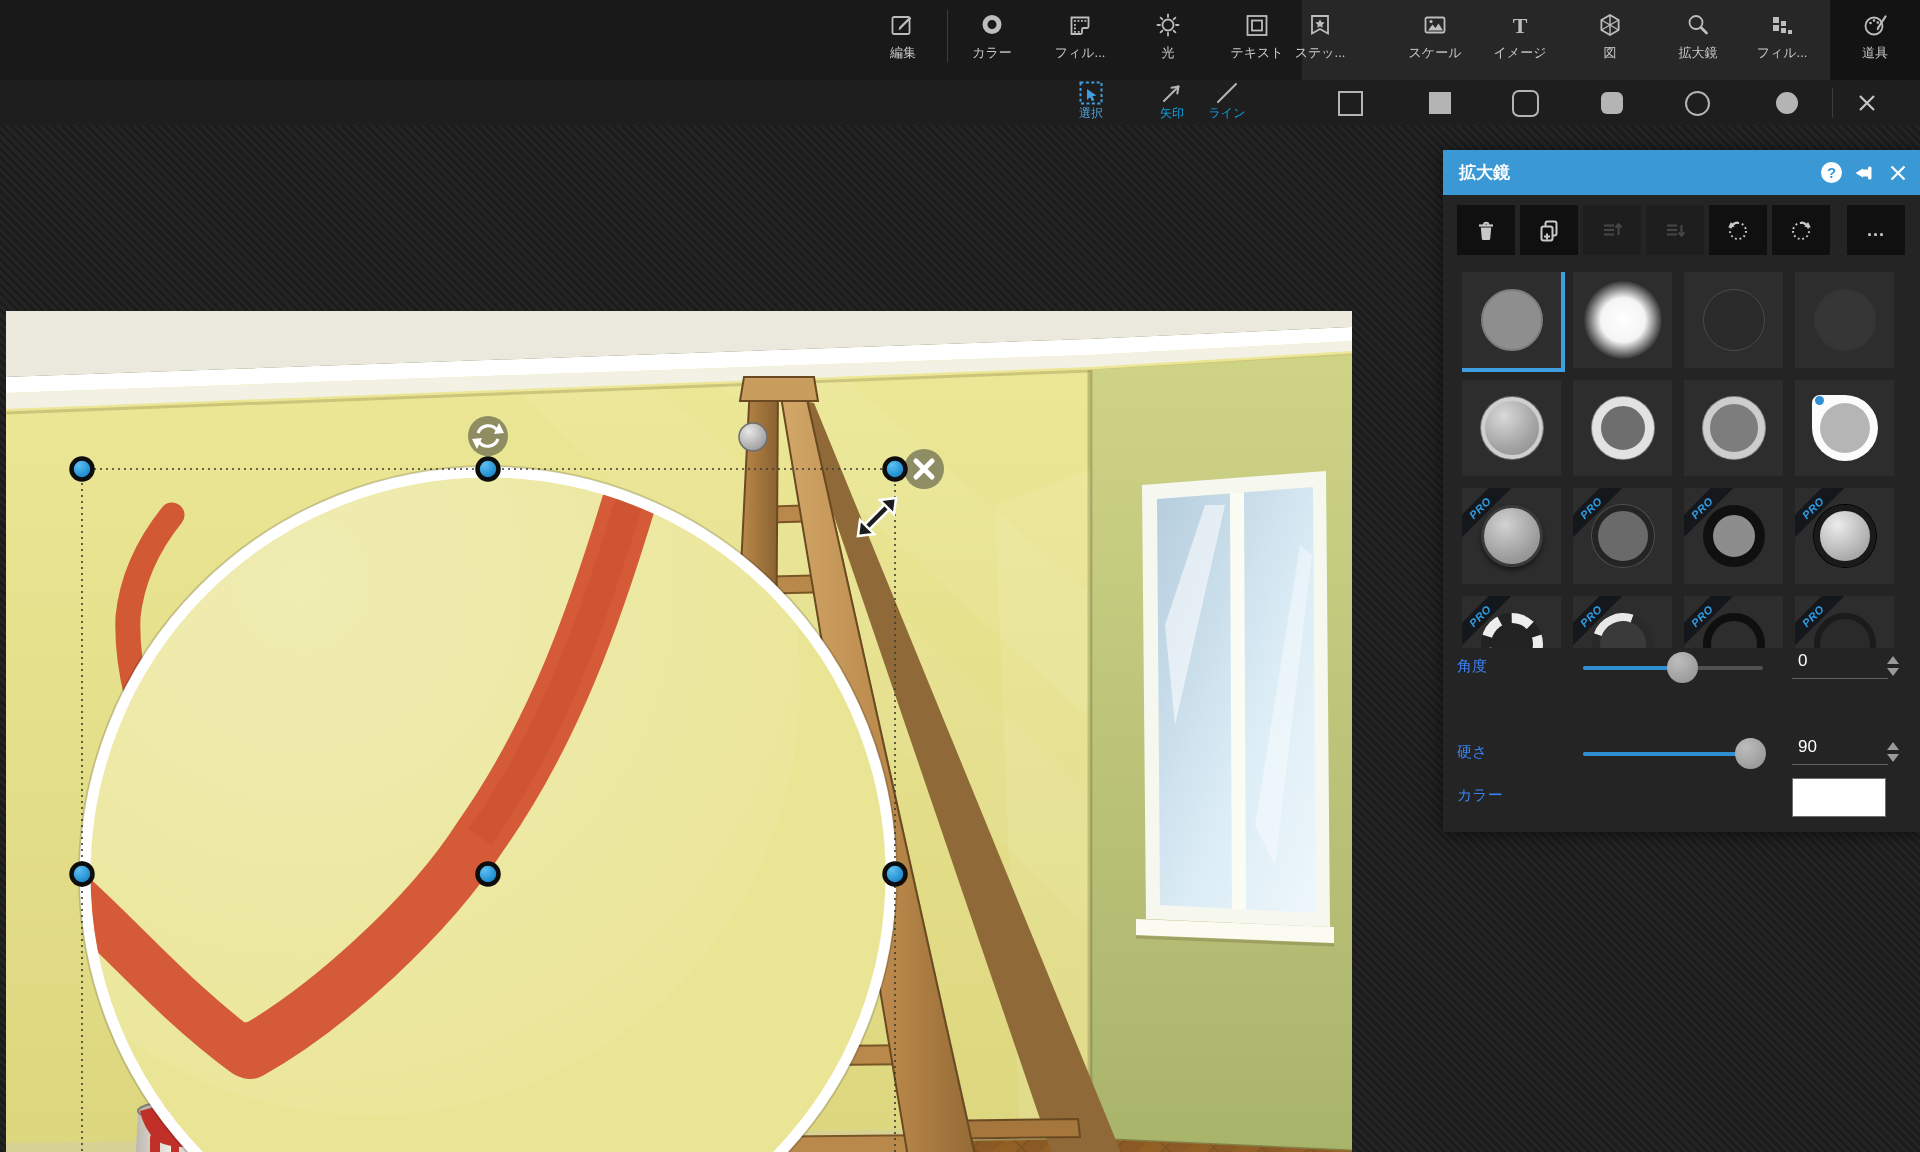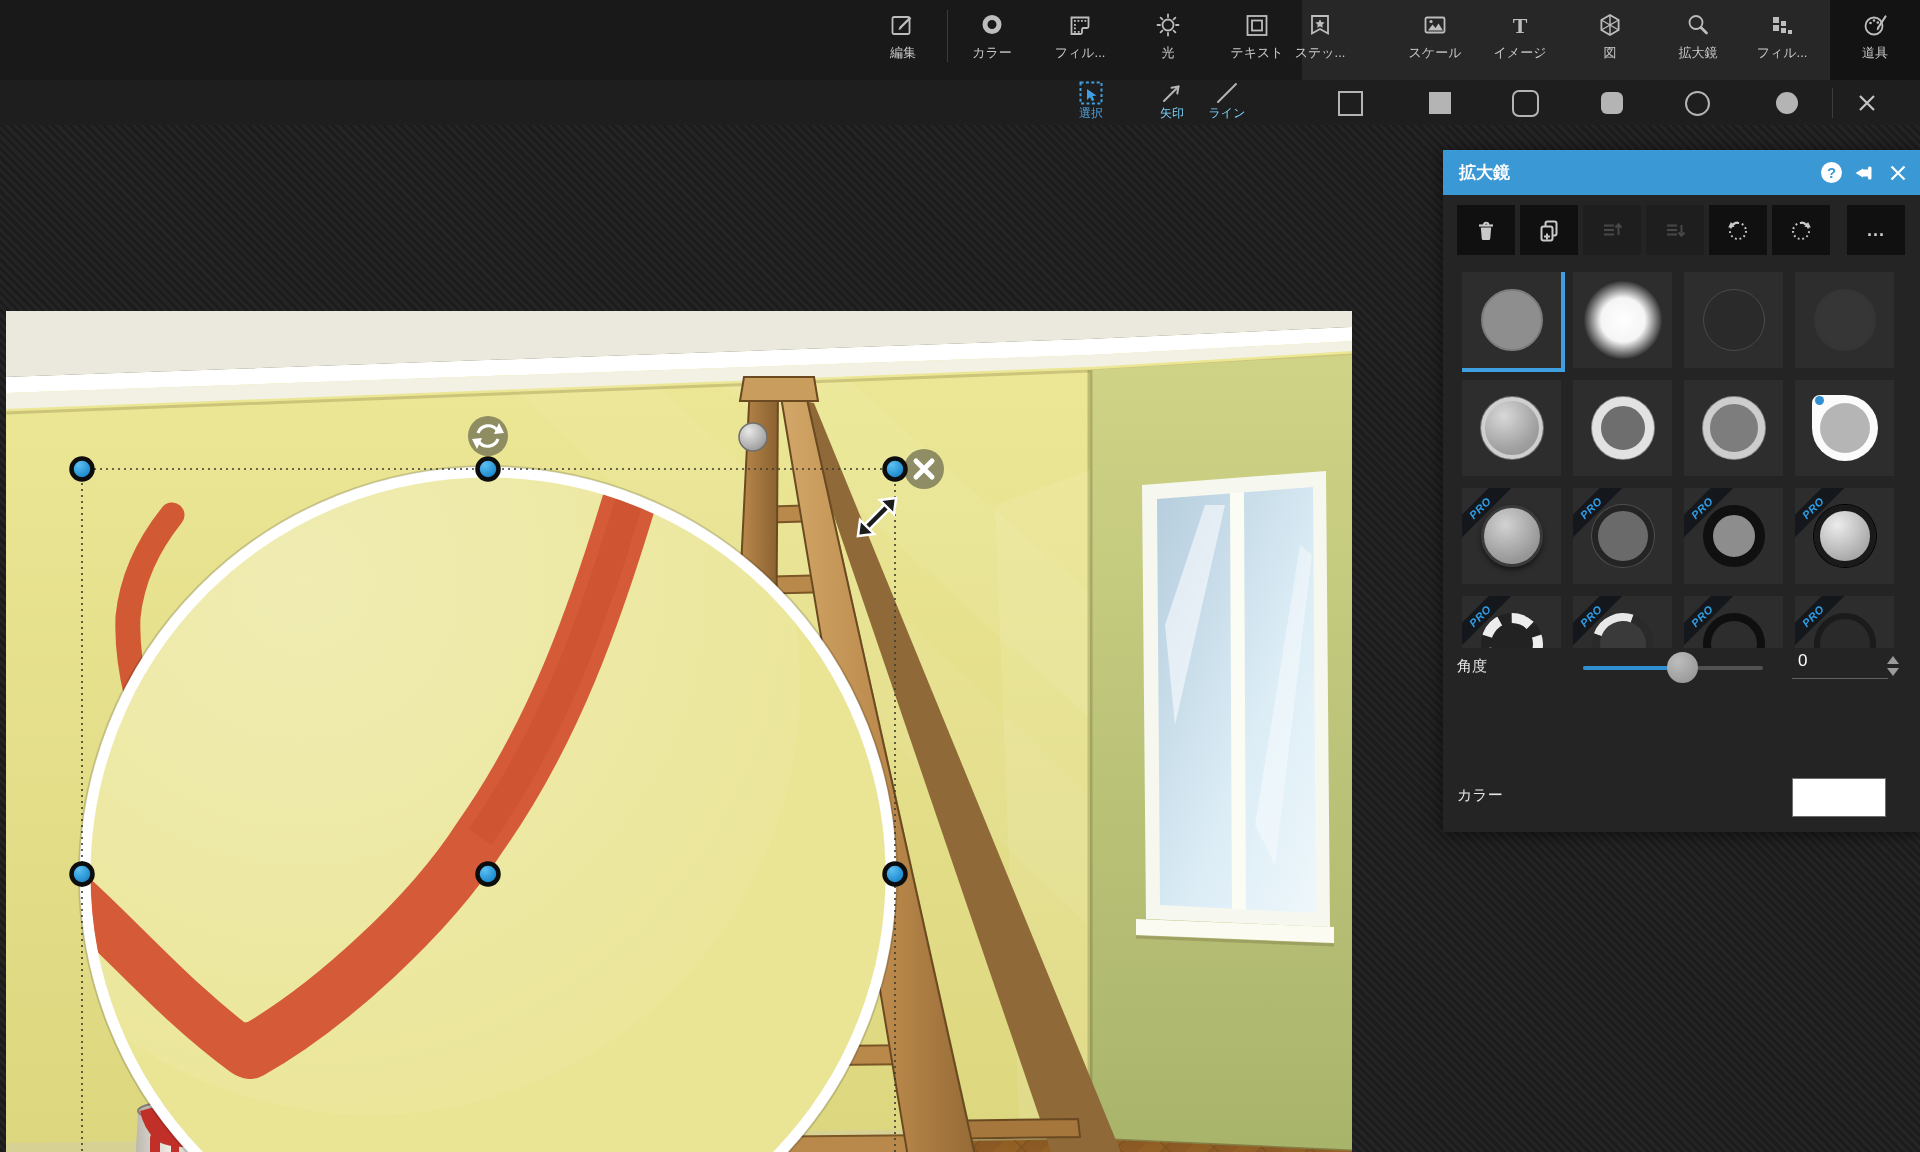--- a/index.html
+++ b/index.html
@@ -14,21 +14,21 @@
   .tb1-item{position:absolute;top:0;width:86px;height:80px;display:flex;flex-direction:column;
             align-items:center;padding-top:11px;box-sizing:border-box;cursor:pointer;}
   .tb1-item svg{stroke:#bdbdbd;fill:none;stroke-width:1.8;}
   .tb1-item .f{fill:#bdbdbd;stroke:none;}
   .tb1-item .lbl{margin-top:5px;font-size:13px;color:#c9c9c9;white-space:nowrap;}
 
   
   .tb2{position:absolute;left:0;top:80px;width:1920px;height:45px;background:#1e1e1e;}
   .tb2-item{position:absolute;top:0;width:70px;height:45px;display:flex;flex-direction:column;align-items:center;cursor:pointer;}
   .tb2-item svg{stroke:#b6b6b6;fill:none;stroke-width:2;}
-  .tb2-item .lbl{font-size:12px;color:#7dd3fc;margin-top:-1px;white-space:nowrap;}
+  .tb2-item .lbl{font-size:12px;color:#0ea5e9;margin-top:-1px;white-space:nowrap;}
   .tb2-item.sel .lbl{color:#4aa3e0;}
   .shape-btn{position:absolute;top:1px;width:44px;height:44px;display:flex;align-items:center;justify-content:center;cursor:pointer;}
   .sq-o{width:21px;height:21px;border:2.5px solid #b4b4b4;}
   .sq-f{width:22px;height:22px;background:#b4b4b4;}
   .rsq-o{width:23px;height:23px;border:2.5px solid #b4b4b4;border-radius:7px;}
   .rsq-f{width:22px;height:22px;background:#b4b4b4;border-radius:6px;}
   .ci-o{width:21px;height:21px;border:2.5px solid #b4b4b4;border-radius:50%;}
   .ci-f{width:22px;height:22px;background:#b4b4b4;border-radius:50%;}
   .tb2-div{position:absolute;left:1832px;top:8px;width:1px;height:30px;background:#3c3c3c;}
 
@@ -75,21 +75,21 @@
   .p-pro4{background:radial-gradient(circle at 35% 28%,#ececec,#a8a8a8 75%);border:6px solid #1a1a1a;box-shadow:0 0 0 1px #000;}
   .p-pro5{background:#222;border:10px dashed #ededed;}
   .p-pro6{background:#3a3a3a;border:8px solid #2a2a2a;border-top-color:#e8e8e8;transform:rotate(-25deg);}
   .p-pro7{background:#2d2d2d;border:8px solid #0f0f0f;}
   .p-pro8{background:#2a2a2a;border:6px solid #1b1b1b;}
   .ribbon{position:absolute;left:-22px;top:12px;width:80px;transform:rotate(-45deg);background:#14171b;
           color:#2f9fe8;font-weight:bold;font-style:italic;font-size:11px;text-align:center;
           padding:2px 0;letter-spacing:.5px;}
 
   .srow{position:absolute;left:0;width:477px;height:42px;}
-  .slbl{position:absolute;left:14px;top:10px;font-size:15px;color:#e5e5e5;white-space:nowrap;}
+  .slbl{position:absolute;left:14px;top:10px;font-size:15px;color:#3b82f6;white-space:nowrap;}
   .track{position:absolute;left:140px;top:19px;width:180px;height:4px;background:#515151;border-radius:2px;cursor:pointer;}
   .tfill{height:4px;background:#2f8fd0;border-radius:2px;}
   .thandle{position:absolute;top:-14px;width:31px;height:31px;border-radius:50%;margin-left:-15px;
            background:radial-gradient(circle at 35% 30%,#bdbdbd,#8f8f8f);cursor:pointer;}
   .sval{position:absolute;left:349px;top:4px;width:90px;border-bottom:1px solid #616161;
         font-size:17px;color:#fff;padding:0 0 7px 6px;cursor:text;}
   .spin{position:absolute;left:444px;top:9px;display:flex;flex-direction:column;gap:4px;cursor:pointer;}
   .tri-up{width:0;height:0;border-left:6px solid transparent;border-right:6px solid transparent;border-bottom:8px solid #9a9a9a;}
   .tri-down{width:0;height:0;border-left:6px solid transparent;border-right:6px solid transparent;border-top:8px solid #9a9a9a;}
   .swatch{position:absolute;left:349px;top:2px;width:92px;height:37px;background:#ffffff;border:1px solid #6e6e6e;cursor:pointer;}
@@ -577,19 +577,31 @@
       <div class="track">
         <div class="tfill" style="width:55%"></div>
         <div class="thandle" style="left:55%"></div>
       </div>
       <div class="sval">0</div>
       <div class="spin">
           <div class="tri-up"></div>
           <div class="tri-down"></div>
         </div>
     </div>
+    <div class="srow" style="top:583px">
+      <span class="slbl">硬さ</span>
+      <div class="track">
+        <div class="tfill" style="width:93%"></div>
+        <div class="thandle" style="left:93%"></div>
+      </div>
+      <div class="sval">90</div>
+      <div class="spin">
+          <div class="tri-up"></div>
+          <div class="tri-down"></div>
+        </div>
+    </div>
     <div class="srow" style="top:626px">
       <span class="slbl">カラー</span>
       <div class="swatch"></div>
     </div>
   </div>
 
 </div>
 
 </body></html>

